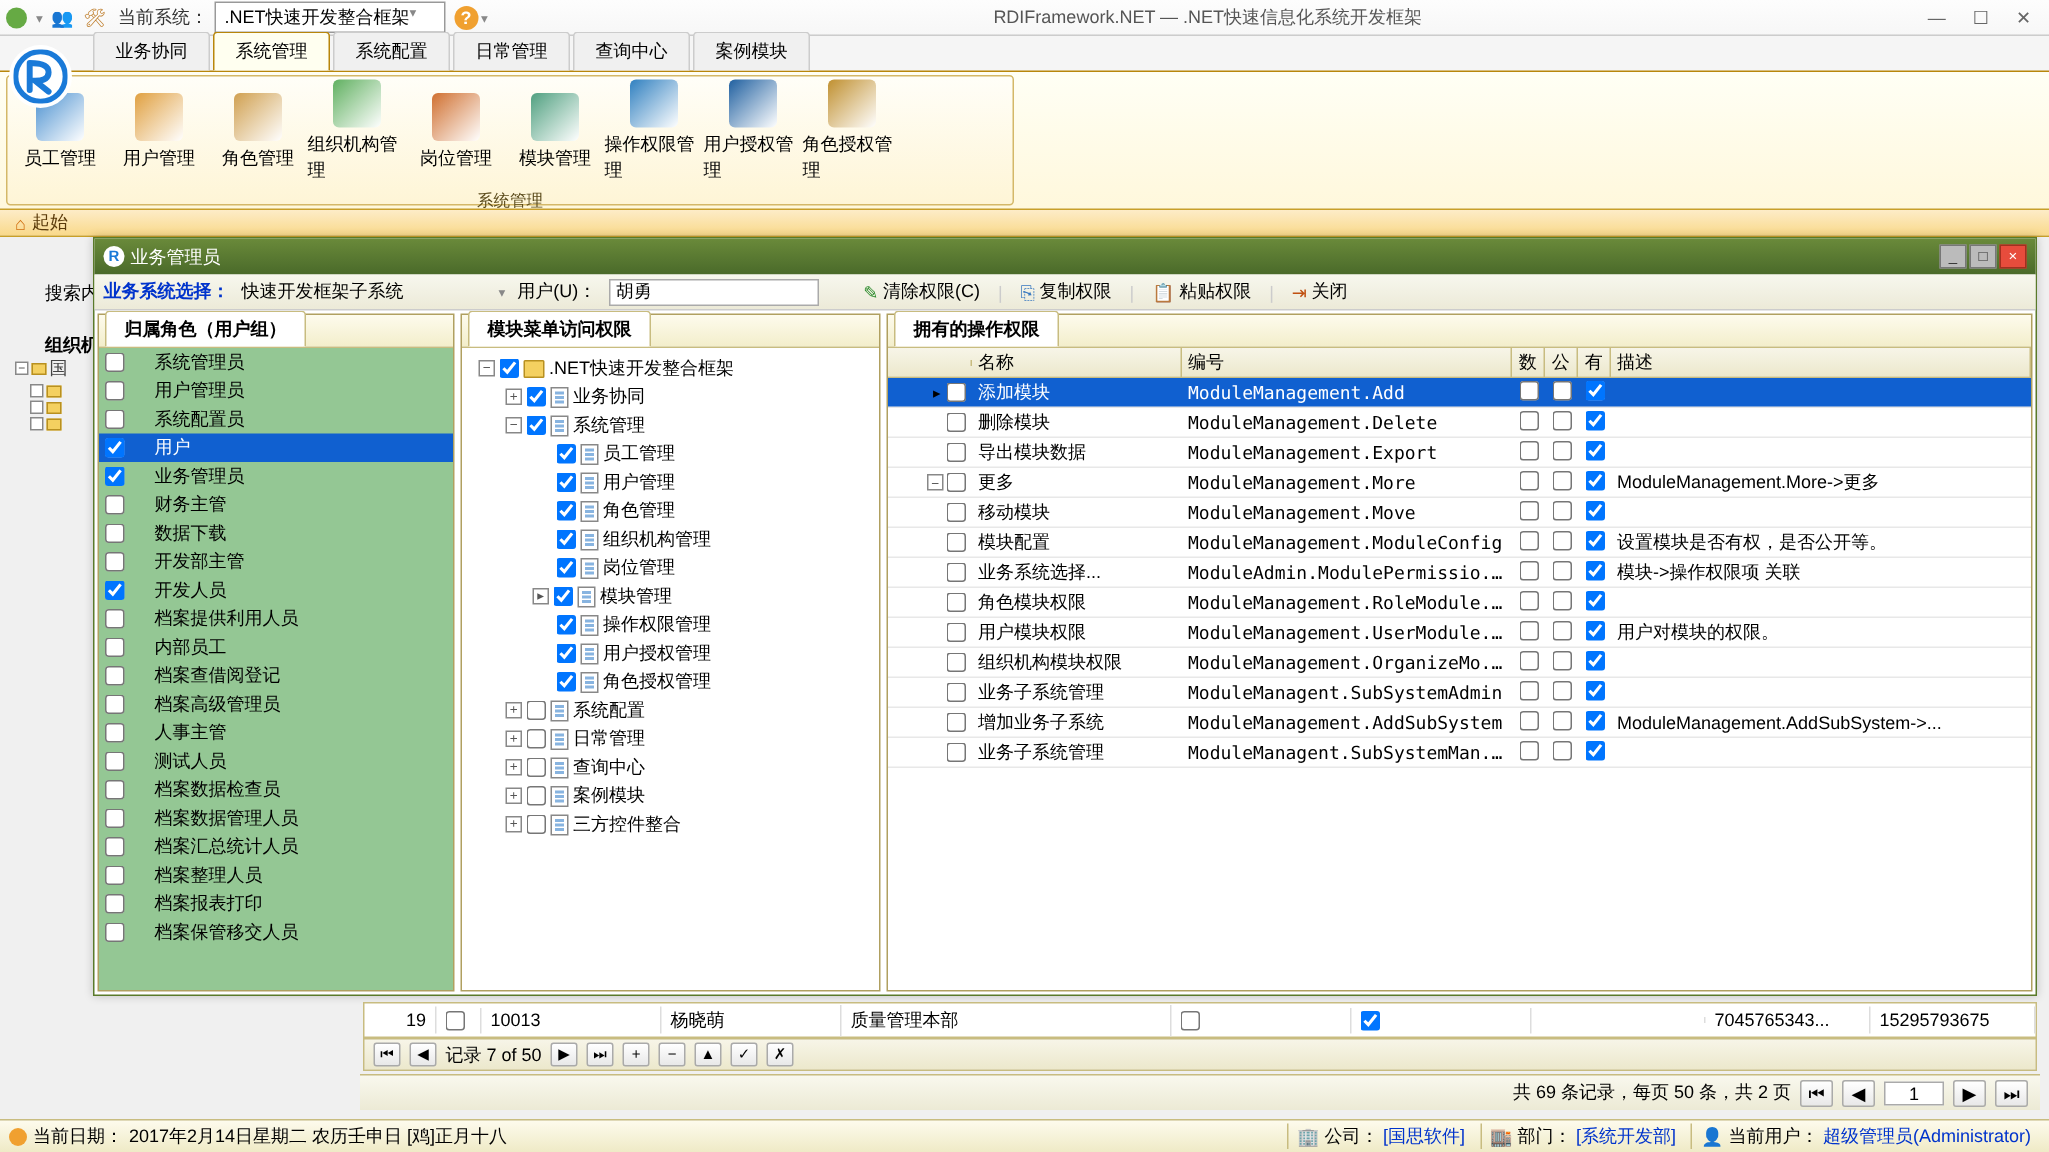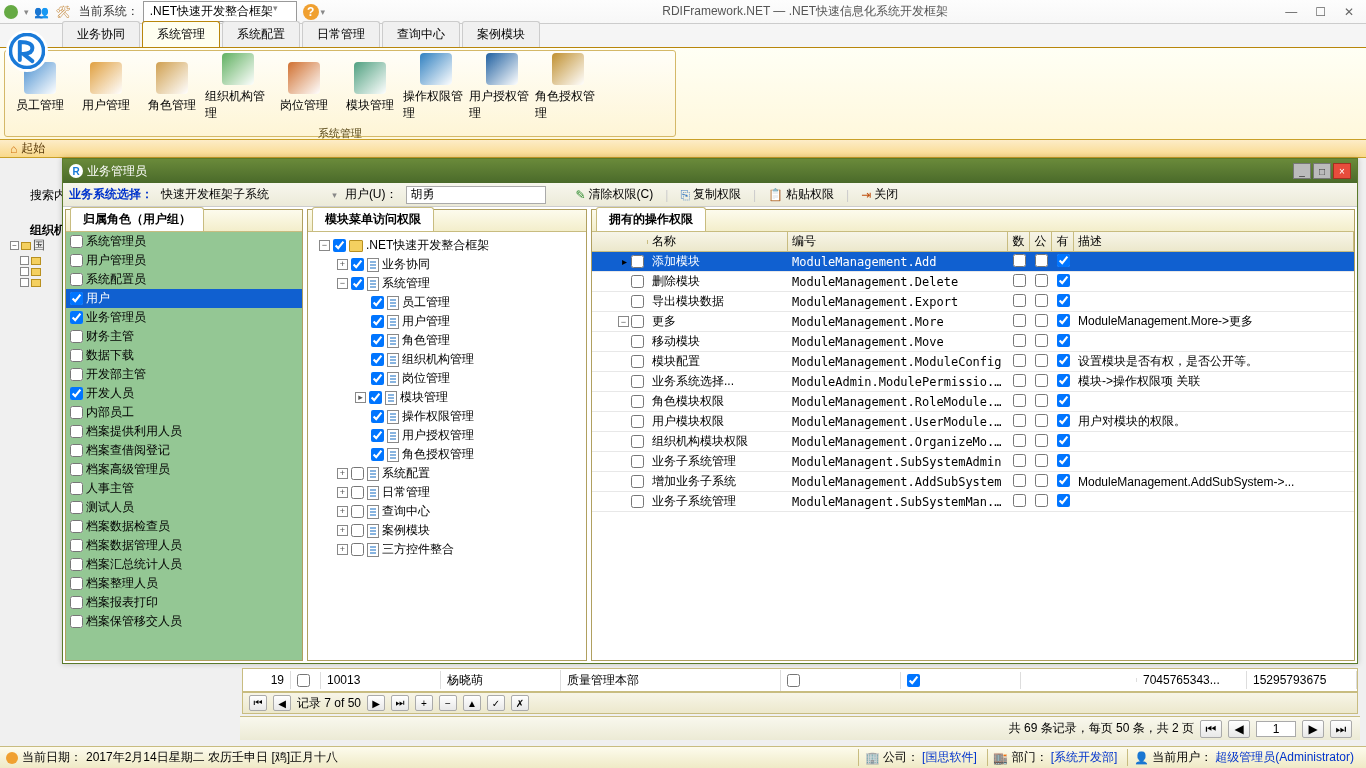--- a/index.html
+++ b/index.html
@@ -56,21 +56,21 @@
 
 .iw-body { flex: 1; display: flex; min-height: 0; }
 .panel { border: 1px solid #b0a060; margin: 2px; display: flex; flex-direction: column; background: #fff; }
 .panel-header { height: 22px; background: linear-gradient(#fdfbed,#f3eecb); border-bottom: 1px solid #c8bc80; display: flex; align-items: flex-end; }
 .panel-header .ptab { padding: 3px 12px; background: #fff; border: 1px solid #c8bc80; border-bottom: none; margin-left: 4px; border-radius: 3px 3px 0 0; font-weight: bold; }
 .panel-body { flex: 1; overflow: auto; background: #94c794; }
 .panel-body.white { background: #fff; }
 
 
 .role-list { list-style: none; }
-.role-list li { display: flex; align-items: center; padding: 1px 4px; gap: 3px; cursor: pointer; }
+.role-list li { display: flex; align-items: center; padding: 1px 4px; gap: 20px; cursor: pointer; }
 .role-list li.selected { background: #1060d0; color: #fff; }
 .role-list input[type=checkbox] { margin: 0; }
 
 
 .tree { padding: 4px; }
 .tree-node { display: flex; align-items: center; gap: 3px; padding: 1px 0; }
 .tree-node .tg { width: 11px; height: 11px; border: 1px solid #888; display: inline-flex; align-items: center; justify-content: center; font-size: 9px; line-height: 1; cursor: pointer; background: #fff; color: #555;}
 .tree-node .sp { display: inline-block; }
 .tree-node .fico { width: 14px; height: 12px; display: inline-block; background: #f4d060; border: 1px solid #b89020; border-radius: 1px; }
 .tree-node .pico { width: 12px; height: 14px; display: inline-block; background: #fff; border: 1px solid #888; position: relative; }
@@ -307,25 +307,25 @@
             <li>
               <input type="checkbox" style="">
               <span>开发部主管</span>
             </li>
             <li>
               <input type="checkbox" checked="" style="">
               <span>开发人员</span>
             </li>
             <li>
               <input type="checkbox" style="">
+              <span>档案提供利用人员</span>
+            </li>
+            <li>
+              <input type="checkbox" style="">
               <span>内部员工</span>
-            </li>
-            <li>
-              <input type="checkbox" style="">
-              <span>档案提供利用人员</span>
             </li>
             <li>
               <input type="checkbox" style="">
               <span>档案查借阅登记</span>
             </li>
             <li>
               <input type="checkbox" style="">
               <span>档案高级管理员</span>
             </li>
             <li>

